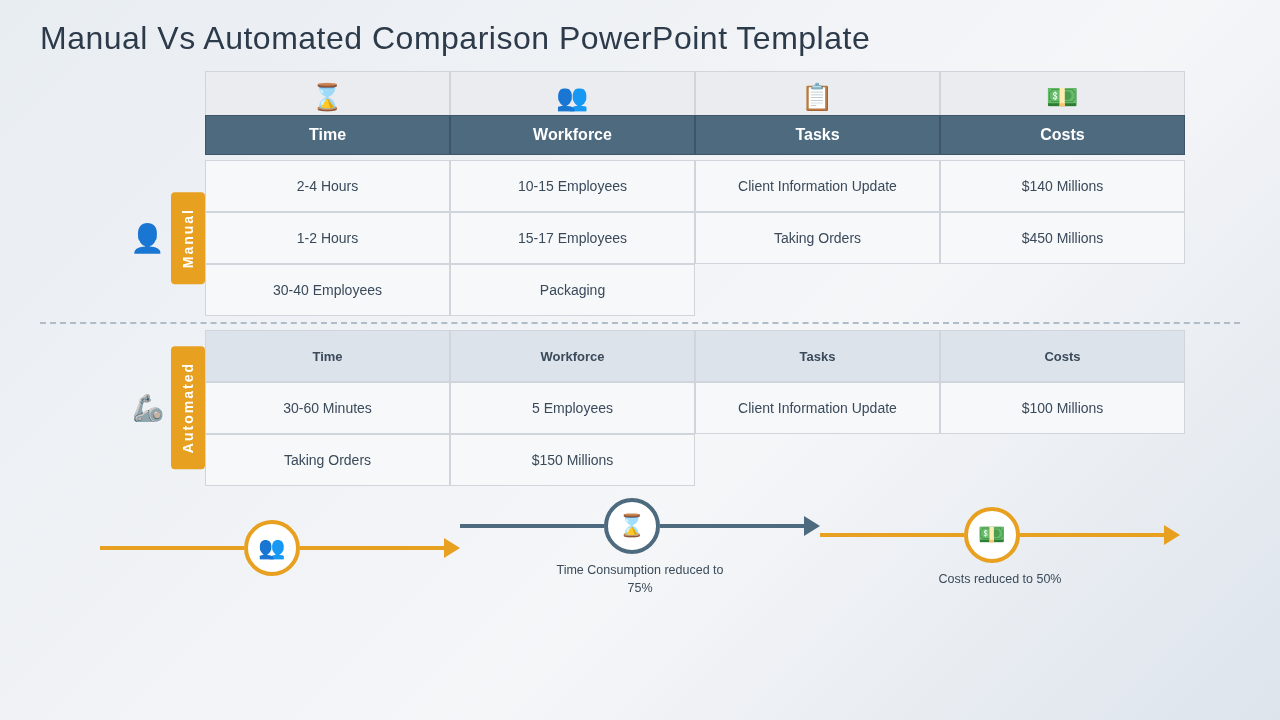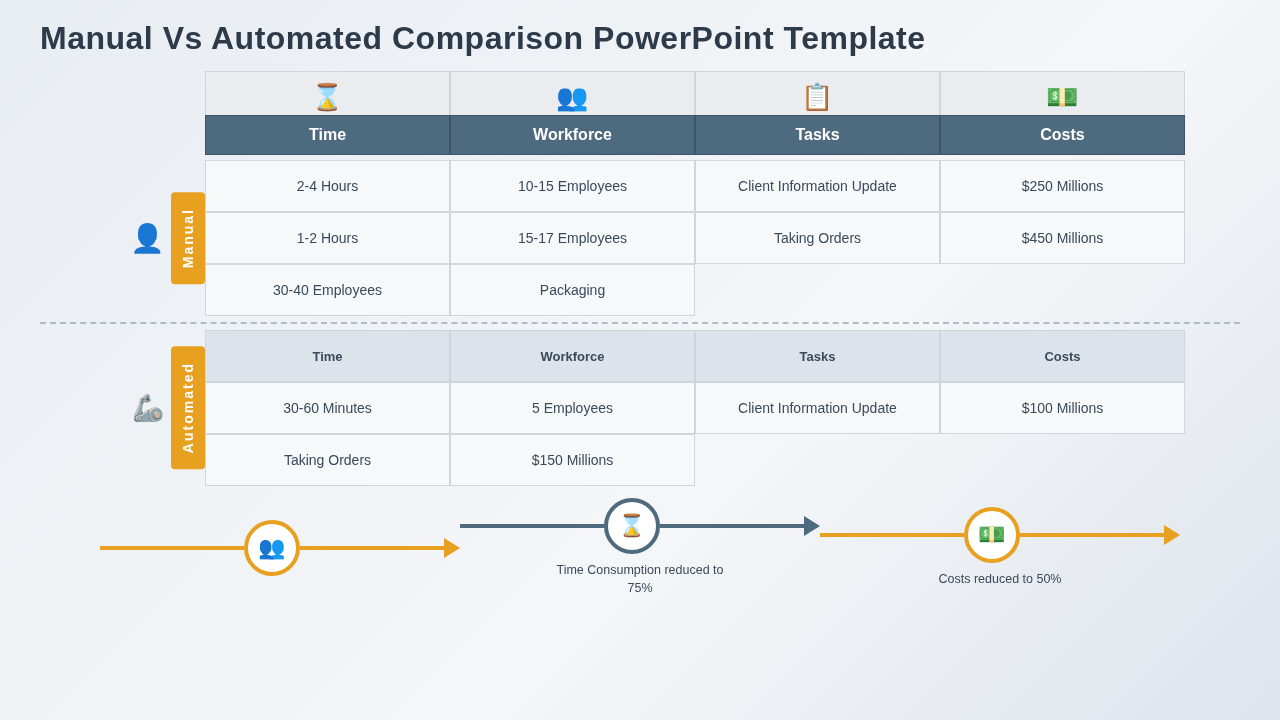--- a/index.html
+++ b/index.html
@@ -12,21 +12,21 @@
       position: relative;
     }
     .page {
       width: 1280px;
       height: 720px;
       background: linear-gradient(135deg, #e8edf2 0%, #f5f6f8 60%, #dde4ec 100%);
       padding: 20px 40px 10px 40px;
     }
     .title {
       font-size: 32px;
-      font-weight: 700;
+      font-weight: 400;
       color: #2d3a4a;
       margin-bottom: 14px;
       letter-spacing: 0.5px;
     }
     .table-wrapper {
       display: flex;
       flex-direction: column;
       gap: 0;
     }
     
@@ -201,21 +201,21 @@
         <div style="background:#e8a020;color:#fff;font-weight:700;font-size:14px;writing-mode:vertical-rl;transform:rotate(180deg);padding:16px 9px;border-radius:4px;letter-spacing:2px;display:flex;align-items:center;justify-content:center;">
           <span>Manual</span>
         </div>
       </div>
       <div style="flex:1;display:flex;flex-direction:column;">
 
         <div class="four-cells">
           <div class="data-cell">2-4 Hours</div>
           <div class="data-cell">10-15 Employees</div>
           <div class="data-cell">Client Information Update</div>
-          <div class="data-cell">$250 Millions</div>
+          <div class="data-cell">$140 Millions</div>
         </div>
 
         <div class="four-cells">
           <div class="data-cell">1-2 Hours</div>
           <div class="data-cell">15-17 Employees</div>
           <div class="data-cell">Taking Orders</div>
           <div class="data-cell">$450 Millions</div>
         </div>
 
         <div class="four-cells">

